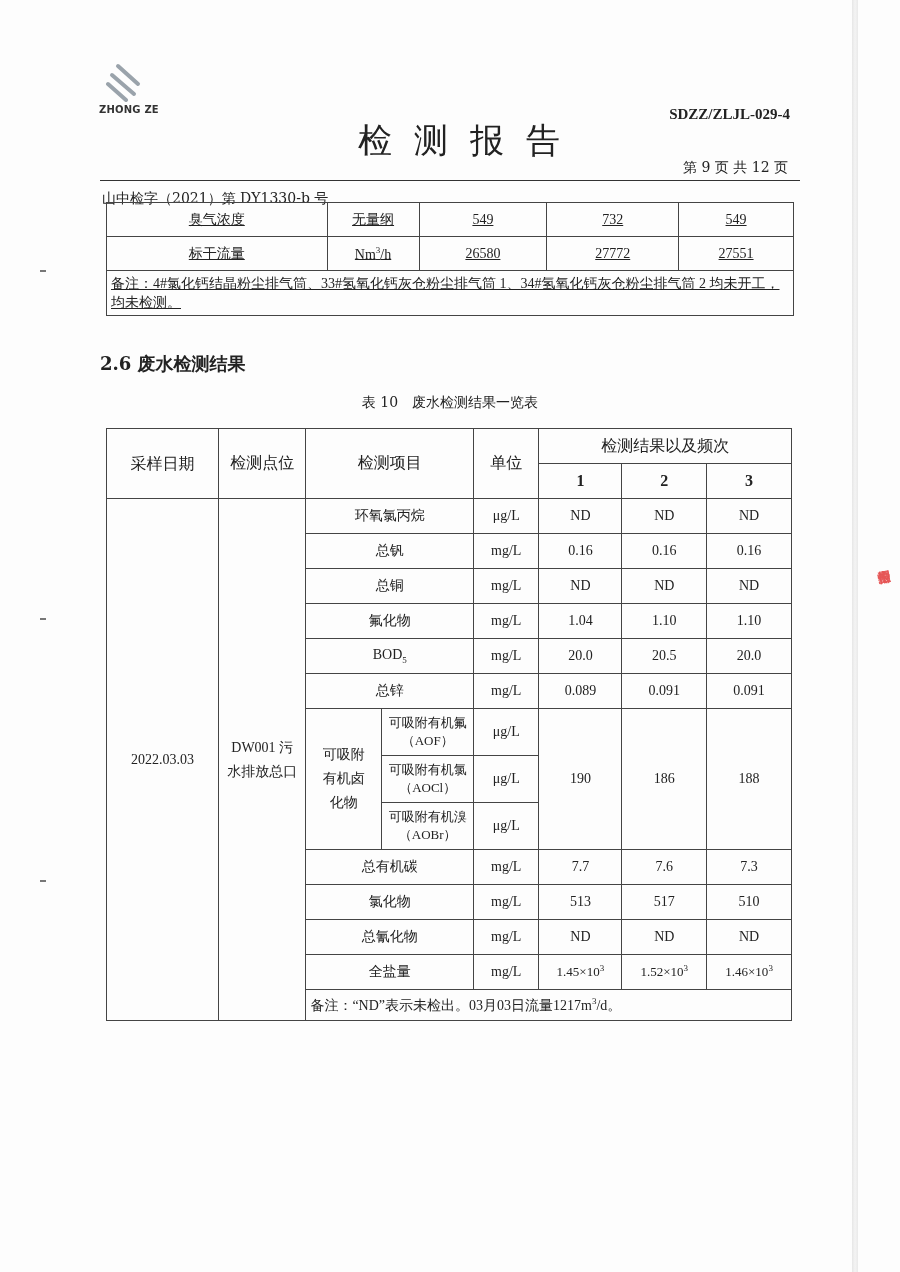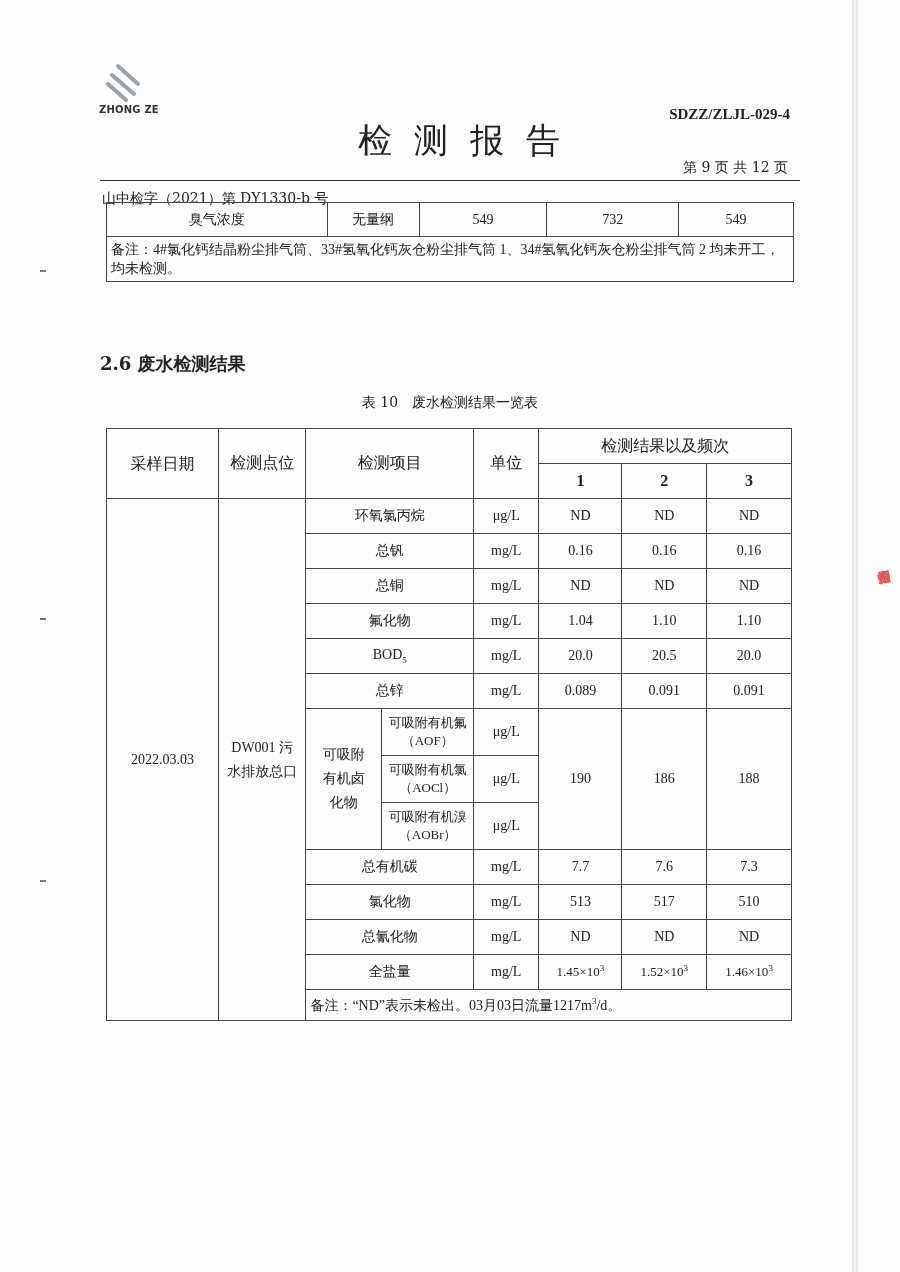--- a/index.html
+++ b/index.html
@@ -9,21 +9,21 @@
   .logo { left:104px; top:62px; width:40px; height:40px; }
   .logo-text { left:99px; top:104px; font-family:"DejaVu Sans","Liberation Sans",sans-serif; font-size:10px; font-weight:bold; color:#333; letter-spacing:0.2px;text-align:center; }
   .docno { right:110px; top:106px; font-family:"Liberation Serif",serif; font-weight:bold; font-size:15px; }
   .title { left:0; width:900px; top:118px; text-align:center; font-size:34px; letter-spacing:22px; font-weight:normal; padding-left:40px; box-sizing:border-box; }
   .reportno { left:102px; top:158px; font-size:14px;margin-top:32px; }
   .pageinfo { right:112px; top:159px; font-size:14px; }
   .hr { left:100px; top:180px; width:700px; height:0; border-top:1.5px solid #333; }
   table { border-collapse:collapse; position:absolute; font-family:"Liberation Serif","DejaVu Serif",serif; }
   td, th { border:1px solid #444; text-align:center; font-size:14px; font-weight:normal; padding:0; }
   .t1 { left:106px; top:202px; width:688px; }
-  .t1 td { height:33px; }
+  .t1 td { height:33px;text-decoration:underline; }
   .t1 .note { text-align:left; padding-left:4px; font-size:14px; line-height:19px; }
   .section { left:100px; top:352px; font-size:18px; font-weight:bold; }
   .caption { left:0; width:900px; top:394px; text-align:center; font-size:14px; }
   .t2 { left:106px; top:428px; width:686px; }
   .t2 td, .t2 th { height:34px; }
   .t2 .head th { font-size:16px; }
   .t2 .small { font-size:13px; line-height:18px; height:46px; }
   .t2 .note { text-align:left; padding-left:4px; height:30px; }
   sup, sub { font-size:9px; }
   .stamp { left:878px; top:560px; width:22px; height:130px; color:#e23b3b; font-size:13px; line-height:16px; writing-mode:vertical-rl; transform:rotate(-10deg); opacity:0.85; font-family:"DejaVu Sans",sans-serif; }
@@ -60,20 +60,27 @@
       <col style="width:132px">
       <col style="width:115px">
     </colgroup>
   <tbody>
       <tr>
     <td>臭气浓度</td>
     <td>无量纲</td>
     <td>549</td>
     <td>732</td>
     <td>549</td>
+  </tr>
+  <tr>
+    <td>标干流量</td>
+    <td><span>Nm</span><sup>3</sup><span>/h</span></td>
+    <td>26580</td>
+    <td>27772</td>
+    <td>27551</td>
   </tr>
   <tr>
     <td colspan="5" class="note" style="height:44px">备注：4#氯化钙结晶粉尘排气筒、33#氢氧化钙灰仓粉尘排气筒 1、34#氢氧化钙灰仓粉尘排气筒 2 均未开工，均未检测。</td>
   </tr>
 </tbody>
   </table>
 
 <div class="abs section">2.6 废水检测结果</div>
 <div class="abs caption">表 10　废水检测结果一览表</div>
 

